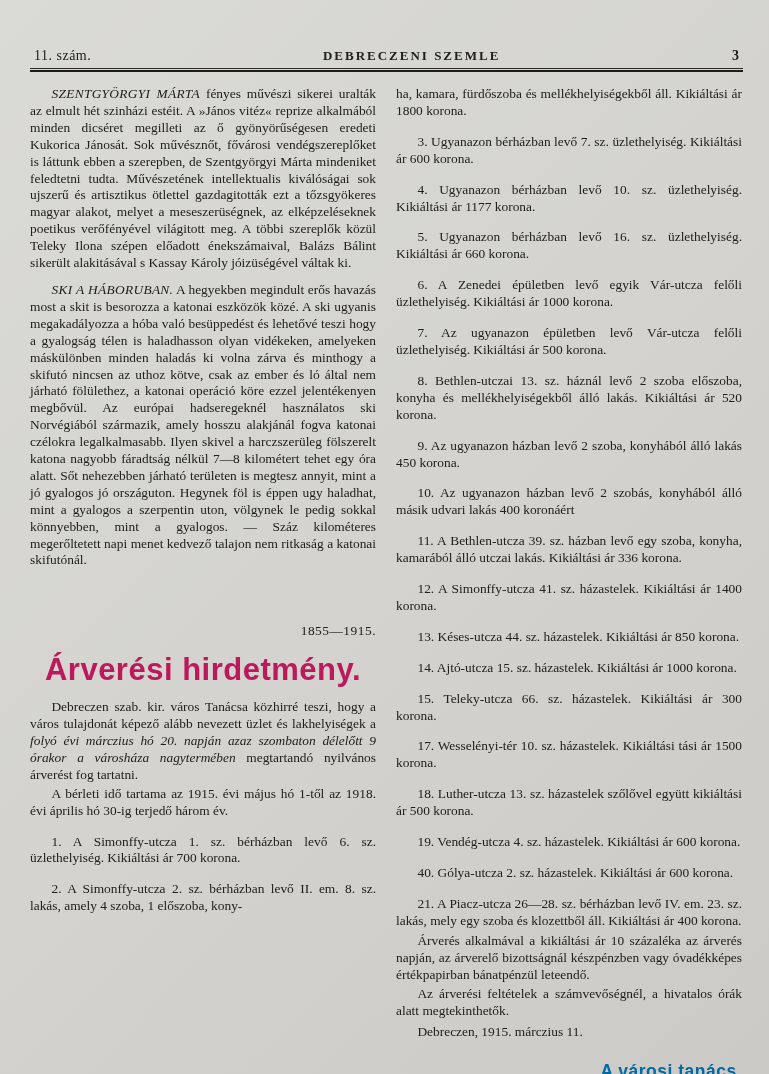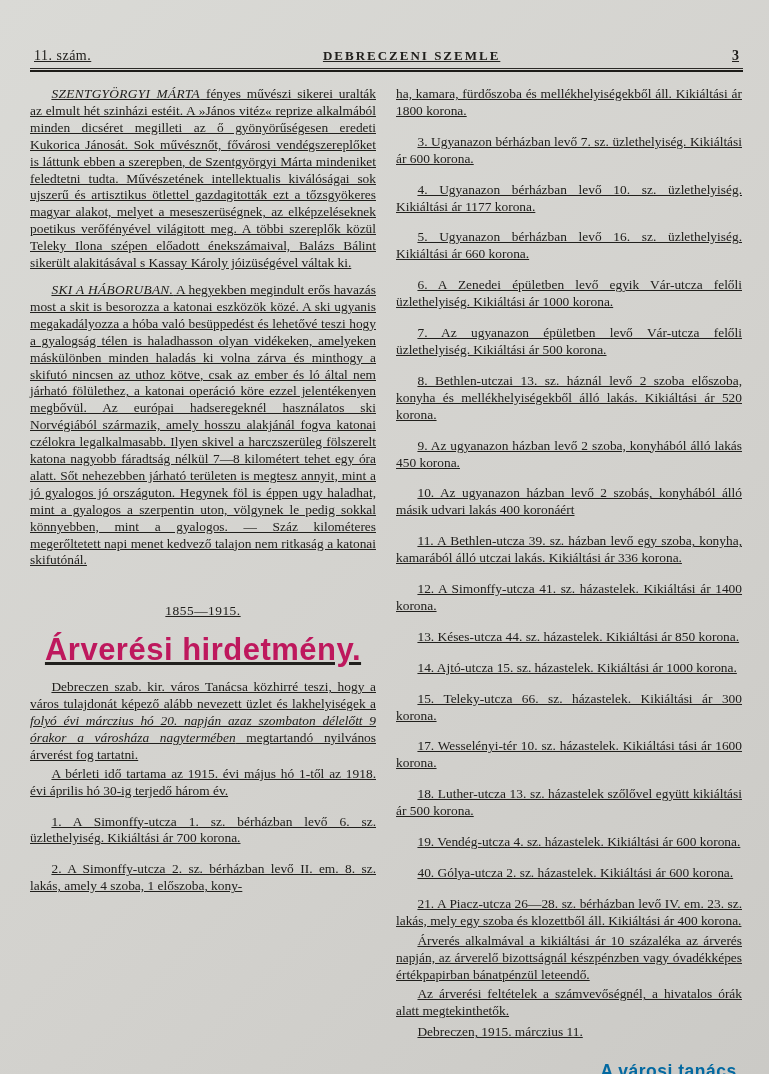--- a/index.html
+++ b/index.html
@@ -7,21 +7,20 @@
   body {
     background: linear-gradient(135deg, #dadad6 0%, #d3d2ce 55%, #cbcac6 100%);
     font-family: "Liberation Serif", "DejaVu Serif", serif;
     color: #21201d;
     overflow: hidden;
   }
   .page {
     width: 769px;
     height: 1074px;
     padding: 48px 26px 20px 30px;
-    text-decoration: underline;
   }
   .masthead {
     display: flex;
     justify-content: space-between;
     align-items: baseline;
     padding: 0 4px 4px 4px;
     font-size: 14px;
   }
   .masthead .issue { letter-spacing: 0.5px; }
   .masthead .title {
@@ -45,23 +44,23 @@
     flex: 0 0 346px;
     font-size: 13.4px;
     line-height: 16.9px;
     text-align: justify;
   }
   p.body-par { text-indent: 1.6em; }
   .lead { font-style: italic; letter-spacing: 0.3px; }
   .article { margin-bottom: 2px; }
   .article + .article { margin-top: 10px; }
   .years {
-    margin-top: 34px;
+    margin-top: 54px;
     text-indent: 0;
-    text-align: center;
+    text-align: right;
     letter-spacing: 0.5px;
   }
   .auction-title {
     font-family: "Liberation Sans", "DejaVu Sans", sans-serif;
     font-weight: bold;
     font-size: 31px;
     letter-spacing: 0.5px;
     text-align: center;
     text-indent: 0;
     margin: 22px 0 20px 0;
@@ -127,21 +126,21 @@
       <p class="item">6. A Zenedei épületben levő egyik Vár-utcza felőli üzlethelyiség. Kikiáltási ár 1000 korona.</p>
       <p class="item">7. Az ugyanazon épületben levő Vár-utcza felőli üzlethelyiség. Kikiáltási ár 500 korona.</p>
       <p class="item">8. Bethlen-utczai 13. sz. háznál levő 2 szoba előszoba, konyha és mellékhelyiségekből álló lakás. Kikiáltási ár 520 korona.</p>
       <p class="item">9. Az ugyanazon házban levő 2 szoba, konyhából álló lakás 450 korona.</p>
       <p class="item">10. Az ugyanazon házban levő 2 szobás, konyhából álló másik udvari lakás 400 koronáért</p>
       <p class="item">11. A Bethlen-utcza 39. sz. házban levő egy szoba, konyha, kamarából álló utczai lakás. Kikiáltási ár 336 korona.</p>
       <p class="item">12. A Simonffy-utcza 41. sz. házastelek. Kikiáltási ár 1400 korona.</p>
       <p class="item">13. Késes-utcza 44. sz. házastelek. Kikiáltási ár 850 korona.</p>
       <p class="item">14. Ajtó-utcza 15. sz. házastelek. Kikiáltási ár 1000 korona.</p>
       <p class="item">15. Teleky-utcza 66. sz. házastelek. Kikiáltási ár 300 korona.</p>
-      <p class="item">17. Wesselényi-tér 10. sz. házastelek. Kikiáltási tási ár 1600 korona.</p>
+      <p class="item">17. Wesselényi-tér 10. sz. házastelek. Kikiáltási tási ár 1500 korona.</p>
       <p class="item">18. Luther-utcza 13. sz. házastelek szőlővel együtt kikiáltási ár 500 korona.</p>
       <p class="item">19. Vendég-utcza 4. sz. házastelek. Kikiáltási ár 600 korona.</p>
       <p class="item">40. Gólya-utcza 2. sz. házastelek. Kikiáltási ár 600 korona.</p>
       <p class="item">21. A Piacz-utcza 26—28. sz. bérházban levő IV. em. 23. sz. lakás, mely egy szoba és klozettből áll. Kikiáltási ár 400 korona.</p>
 
       <p class="notice-par closing">Árverés alkalmával a kikiáltási ár 10 százaléka az árverés napján, az árverelő bizottságnál készpénzben vagy óvadékképes értékpapirban bánatpénzül leteendő.</p>
       <p class="notice-par closing">Az árverési feltételek a számvevőségnél, a hivatalos órák alatt megtekinthetők.</p>
 
       <p class="date-line">Debreczen, 1915. márczius 11.</p>
 

